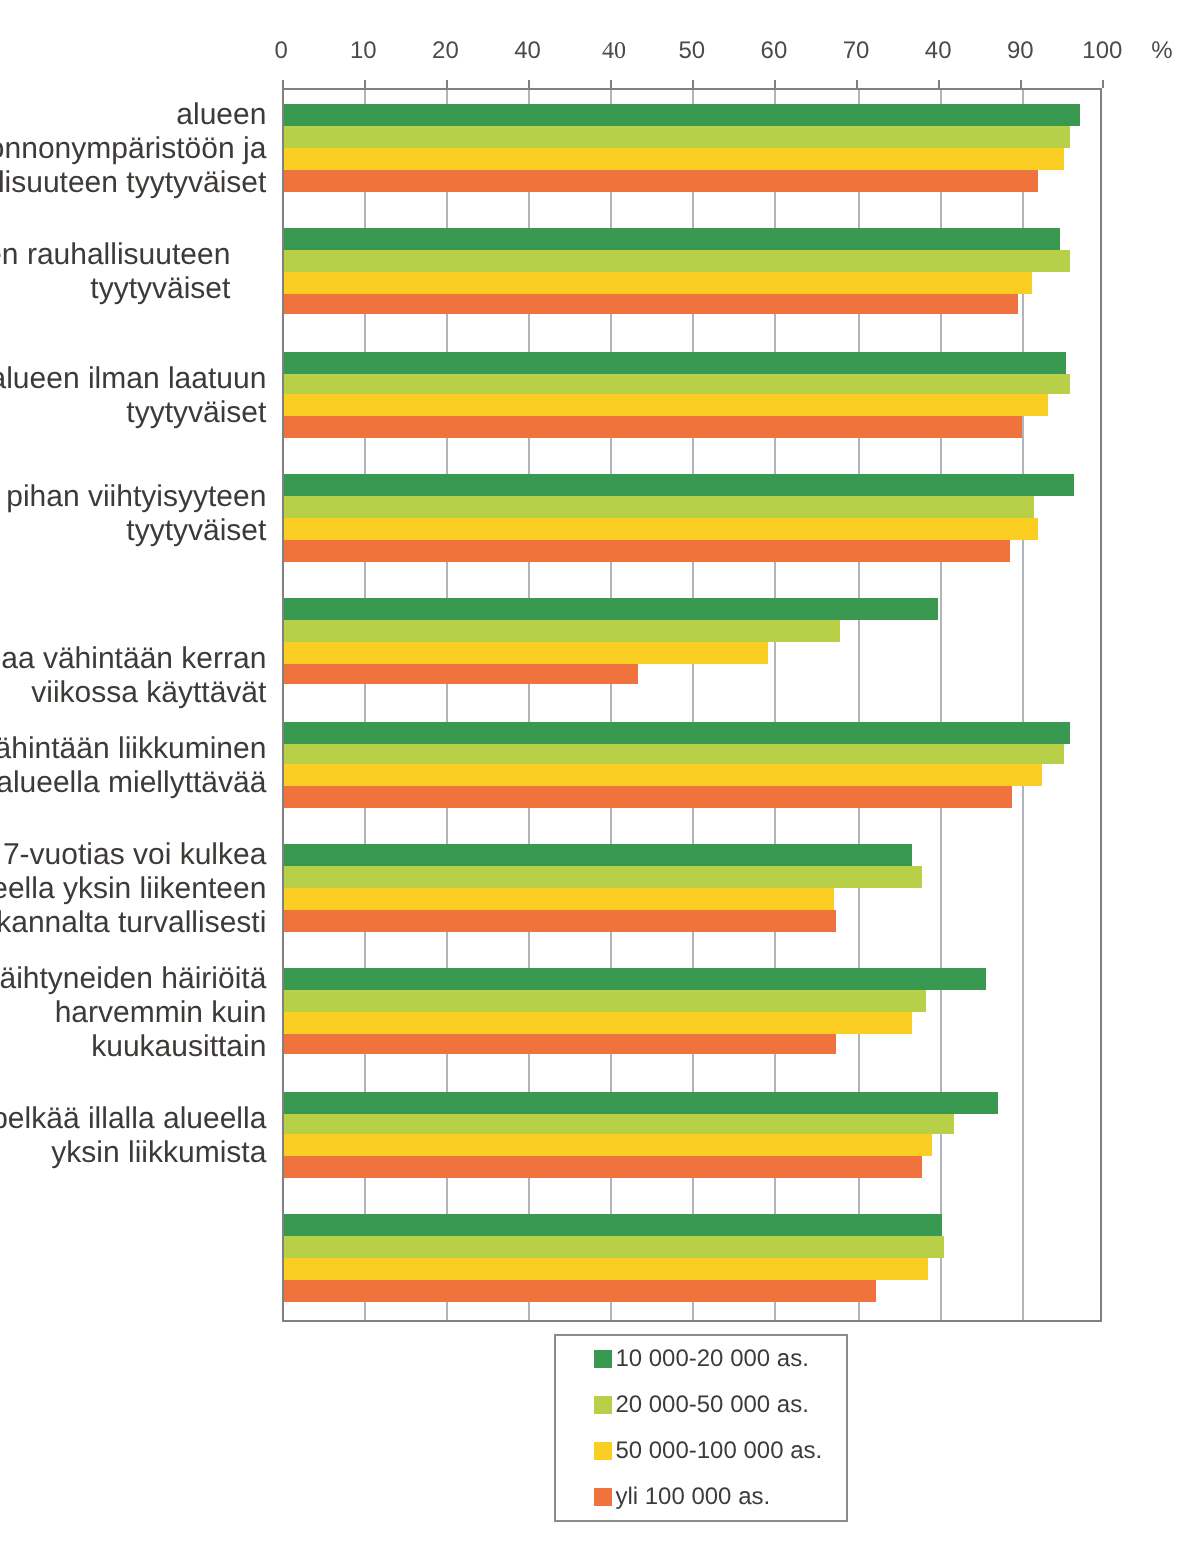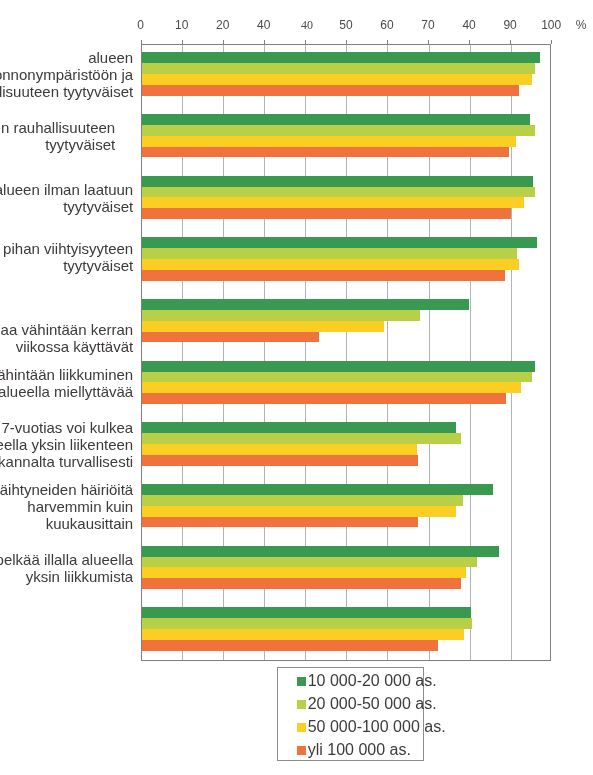--- a/index.html
+++ b/index.html
@@ -11,21 +11,21 @@
   #cat-labels{position:absolute;left:0;top:0;width:134.2px;height:775px;}
 
   #plot{position:absolute;border:1px solid #808080;box-sizing:border-box;background:#fff;}
   .gridline{position:absolute;top:0;bottom:0;width:1px;background:#b0b5b9;}
   .tickmark{position:absolute;width:1px;background:#808080;}
   .bar{position:absolute;left:0;}
 
   #legend{position:absolute;border:1px solid #8c8c8c;box-sizing:border-box;background:#fff;}
   .legend-item{position:absolute;display:flex;align-items:center;}
   .legend-swatch{width:9px;height:9px;flex:0 0 auto;}
-  .legend-text{font-size:16px;color:#3b3b3b;margin-left:2px;white-space:nowrap;}
+  .legend-text{font-size:12px;color:#3b3b3b;margin-left:2px;white-space:nowrap;}
 </style>
 </head>
 <body>
 
 <div id="page">
   <div id="xaxis-ticks">
       <div class="tick-label" style="left: 120.6px; width: 40px; top: 18px;">0</div>
       <div class="tick-label" style="left: 161.66px; width: 40px; top: 18px;">10</div>
       <div class="tick-label" style="left: 202.72px; width: 40px; top: 18px;">20</div>
       <div class="tick-label" style="left: 243.78px; width: 40px; top: 18px;">40</div>

